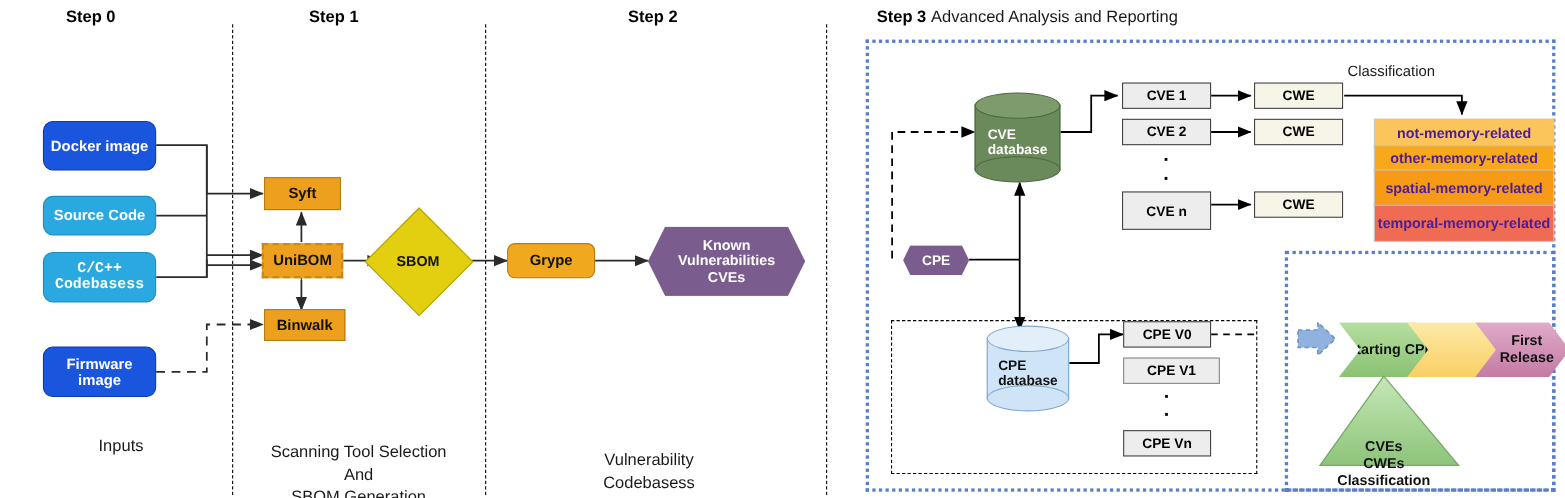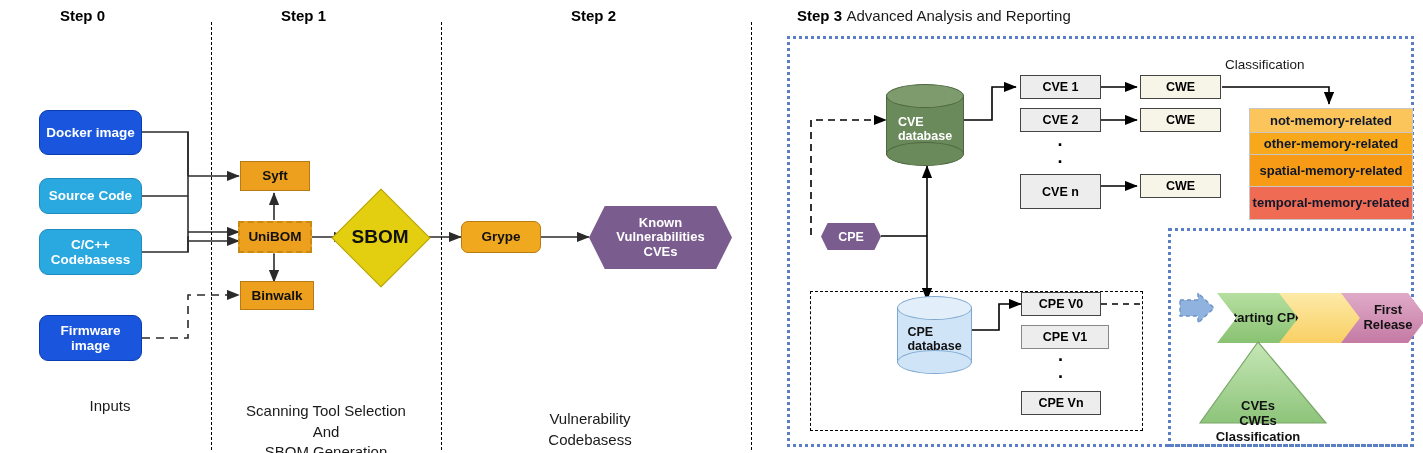--- a/index.html
+++ b/index.html
@@ -21,21 +21,21 @@
   .inbox.dark{background:#1a56dd;border:1px solid #0b3bb0;}
   .inbox.light{background:#2aa8e0;border:1px solid #1f8cbd;}
 
   
   .tool{background:#eda01e;border:1px solid #b87a12;color:#111;font-weight:bold;font-size:13.5px;}
   .tool.dashed{border:2px dashed #c98a14;}
   .tool.round{border-radius:7px;background:#f0a81e;}
   .diamond{width:100%;height:100%;background:#e3cf10;border:1px solid #b3a30b;
            transform:rotate(45deg);}
   .diamond-label{position:absolute;inset:0;display:flex;align-items:center;justify-content:center;
-                 font-weight:bold;font-size:19px;color:#111;}
+                 font-weight:bold;font-size:13px;color:#111;}
 
   
   .hex{background:#7a5c8e;color:#fff;font-weight:bold;
        clip-path:polygon(11% 0,89% 0,100% 50%,89% 100%,11% 100%,0 50%);}
 
   
   .dotbox{border:3px dotted #5b7fc4;}
   .dashbox{border:1.6px dashed #000;}
 
   
@@ -45,21 +45,21 @@
   .cyl .bot{position:absolute;left:0;right:0;bottom:0;height:22px;border-radius:50%;}
   .cyl .lbl{position:absolute;inset:0;display:flex;flex-direction:column;align-items:center;
             justify-content:center;font-weight:bold;font-size:12.5px;line-height:1.15;}
 
   
   .listbox{background:#ededed;border:1.4px solid #444;color:#000;font-weight:bold;font-size:12.5px;}
   .cwebox{background:#f7f5e8;border:1.4px solid #444;color:#000;font-weight:bold;font-size:12.5px;}
   .vdots{font-size:18px;font-weight:bold;color:#000;line-height:0.55;text-align:center;}
 
   
-  .cls{color:#0f172a;font-weight:bold;font-size:13px;border:1px solid #c7c7c7;}
+  .cls{color:#4c1d95;font-weight:bold;font-size:13px;border:1px solid #c7c7c7;}
 
   
   .chev{clip-path:polygon(0 0, 78% 0, 100% 50%, 78% 100%, 0 100%, 22% 50%);
         font-weight:bold;font-size:13px;color:#111;}
   .tri-lbl{position:absolute;font-weight:bold;font-size:13px;color:#111;text-align:center;line-height:1.2;}
   svg{position:absolute;left:0;top:0;overflow:visible;}
 </style>
 </head>
 <body>
 
@@ -152,21 +152,21 @@
     <span>Vulnerability
 Codebasess</span>
   </div>
 
   <div class="abs inbox dark ctext" style="left:39px;top:110px;width:103px;height:45px;">
     <span>Docker image</span>
   </div>
   <div class="abs inbox light ctext" style="left:39px;top:178px;width:103px;height:36px;">
     <span>Source Code</span>
   </div>
-  <div class="abs inbox light ctext" style="left:39px;top:229px;width:103px;height:46px;">
+  <div class="abs inbox light ctext" style="left:39px;top:229px;width:103px;height:46px;font-family:Liberation Mono, monospace;">
     <span>C/C++ Codebasess</span>
   </div>
   <div class="abs inbox dark ctext" style="left:39px;top:315px;width:103px;height:46px;">
     <span>Firmware image</span>
   </div>
 
   <div class="abs tool ctext" style="left:240px;top:161px;width:70px;height:30px;">
     <span>Syft</span>
   </div>
   <div class="abs tool dashed ctext" style="left:238px;top:221px;width:74px;height:32px;">

